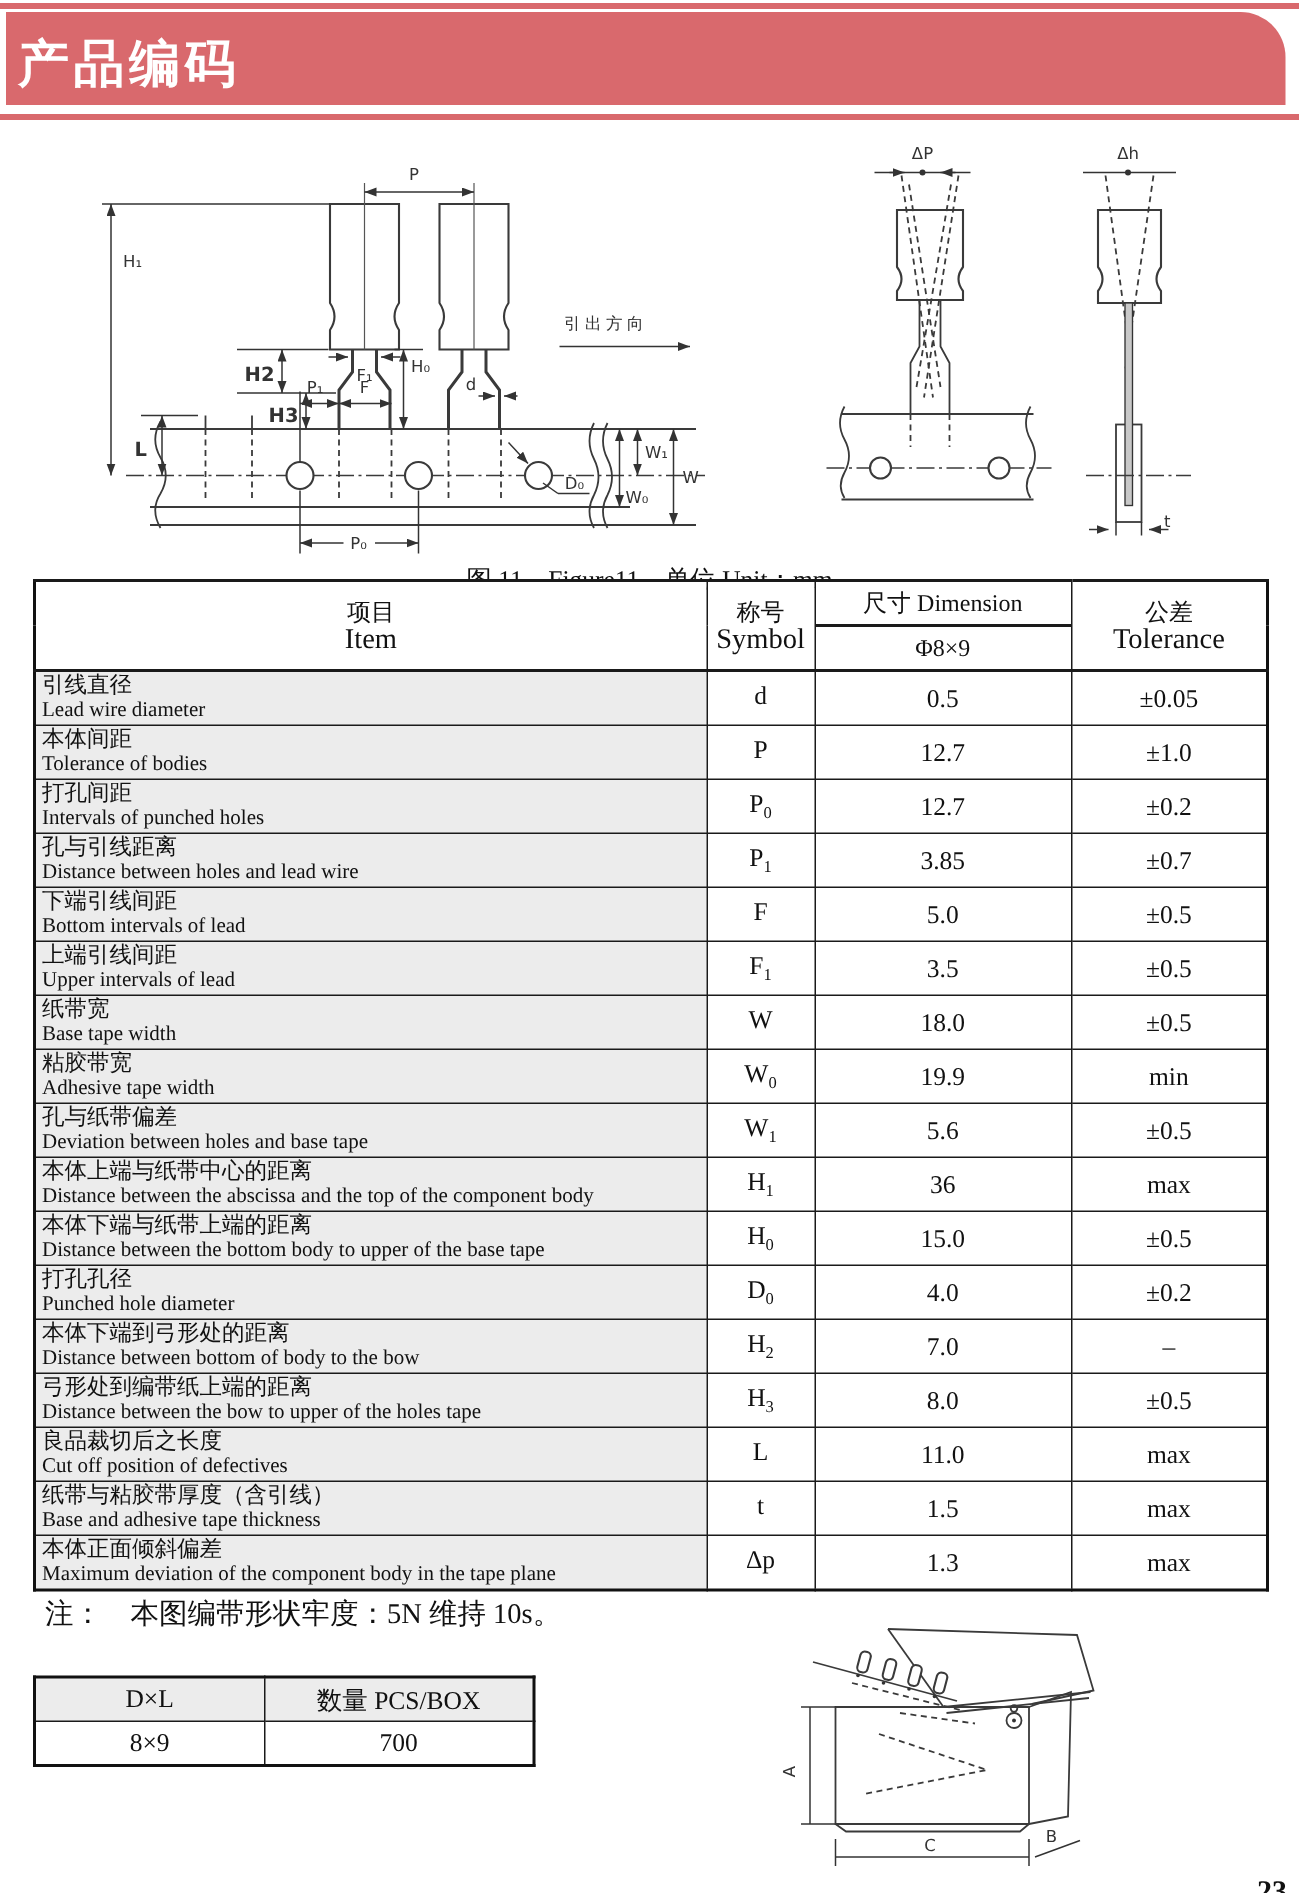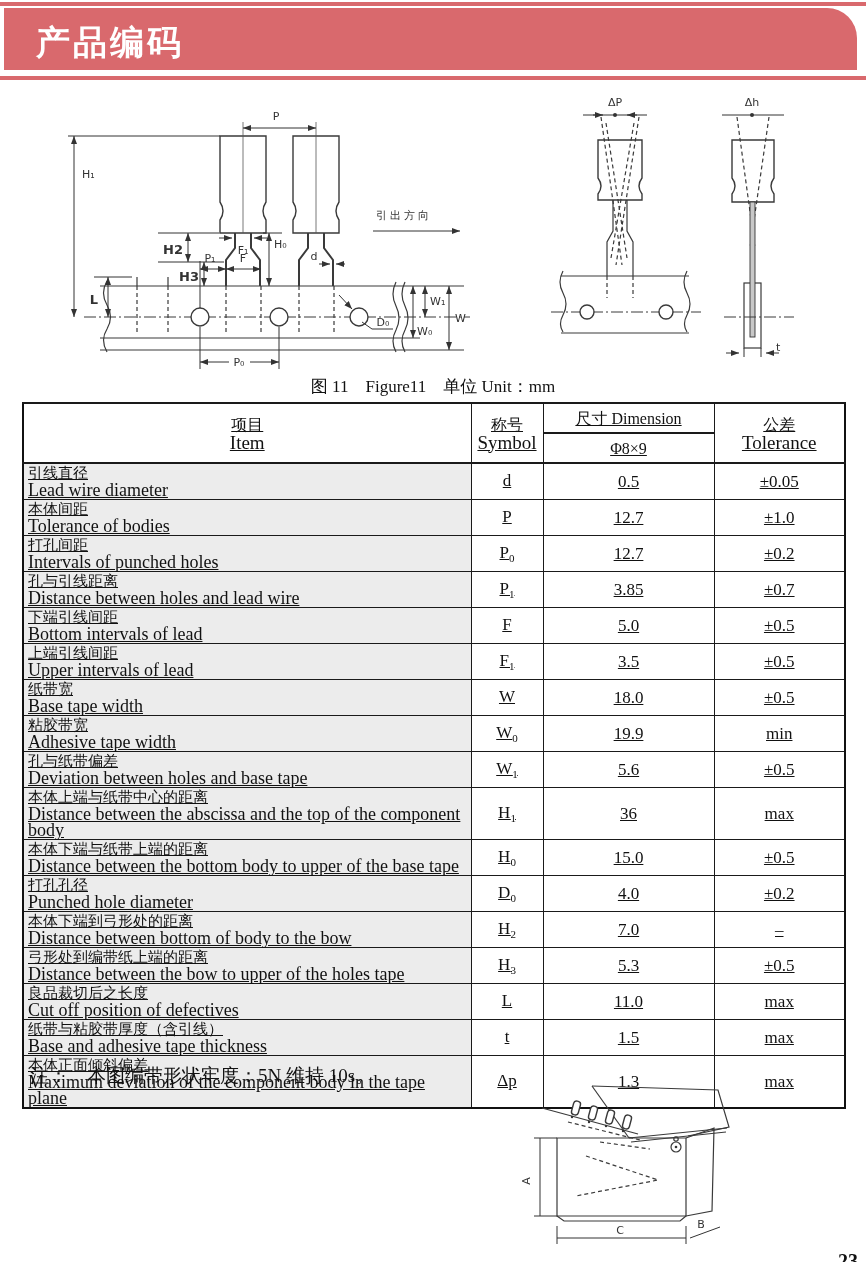--- a/index.html
+++ b/index.html
@@ -4,45 +4,45 @@
 <style>
   html,body{margin:0;padding:0;background:#fff;}
   .page{position:relative;width:866px;height:1262px;background:#fff;overflow:hidden;
         font-family:"Liberation Serif",serif;color:#111;}
   
   .stripe{position:absolute;left:0;width:866px;height:4px;background:#d9696d;}
   .stripe.top{top:2px;}
   .stripe.bottom{top:76px;}
   .title-bar{position:absolute;left:4px;top:8px;width:853px;height:62px;background:#d9696d;
              border-top-right-radius:30px;}
-  .title-bar .title{position:absolute;left:32px;top:12px;font-family:"Liberation Sans",sans-serif;
+  .title-bar .title{position:absolute;left:8px;top:12px;font-family:"Liberation Sans",sans-serif;
              font-weight:bold;font-size:34px;color:#fff;letter-spacing:3px;}
   
   .caption{position:absolute;top:375px;left:0;width:866px;text-align:center;font-size:17px;}
   
   svg{position:absolute;overflow:visible;}
   svg text{font-family:"DejaVu Sans",sans-serif;font-size:11px;fill:#333;}
   .ln{stroke:#3a3a3a;stroke-width:1.2;fill:none;}
   .ln2{stroke:#3a3a3a;stroke-width:2;fill:none;}
   .thin{stroke:#555;stroke-width:0.8;fill:none;}
   .dim{stroke:#333;stroke-width:1;fill:none;}
   .dash{stroke:#3a3a3a;stroke-width:1.2;fill:none;stroke-dasharray:4 3;}
   .dashdot{stroke:#3a3a3a;stroke-width:1;fill:none;stroke-dasharray:12 3 2 3;}
   .hole{fill:#fff;stroke:#3a3a3a;stroke-width:1.4;}
   .body{fill:#fff;stroke:#3a3a3a;stroke-width:1.4;}
   .boldlbl{font-weight:bold;font-size:13px;}
   
-  .spec{position:absolute;left:22px;top:402px;width:822px;border-collapse:collapse;
-        table-layout:fixed;font-family:"Liberation Serif",serif;text-decoration:underline;}
+  .spec{position:absolute;left:22px;top:386px;width:822px;border-collapse:collapse;
+        table-layout:fixed;font-family:"Liberation Serif",serif;}
   .spec th,.spec td{border:1px solid #1a1a1a;padding:1px 4px;vertical-align:middle;}
   .spec{border:2px solid #111;}
   .spec thead th{border-bottom-width:2px;background:#fff;font-weight:normal;text-align:center;}
   .spec thead tr:first-child th{border-top-width:2px;}
   .spec .zh{font-size:15px;line-height:17px;}
-  .spec .en{font-size:18px;line-height:16px;}
+  .spec .en{font-size:14px;line-height:16px;}
   .spec td.c-item{background:#ececec;text-align:left;height:33px;margin-top:16px;}
   .spec td.c-sym,.spec td.c-val,.spec td.c-tol{text-align:center;font-size:17px;background:#fff;}
   .spec td.c-sym sub{font-size:11px;}
   .hzh{font-size:16px;line-height:19px;}
   .hen{font-size:19px;line-height:18px;}
   
   .note{position:absolute;left:30px;top:1063px;font-size:19px;}
   
   .pack{position:absolute;left:22px;top:1117px;width:333px;border-collapse:collapse;
         table-layout:fixed;border:2px solid #111;}
@@ -359,21 +359,21 @@
           <td class="c-sym"><span>H</span><sub>2</sub></td>
           <td class="c-val">7.0</td>
           <td class="c-tol">–</td>
         </tr>
       <tr>
           <td class="c-item">
             <div class="zh">弓形处到编带纸上端的距离</div>
             <div class="en">Distance between the bow to upper of the holes tape</div>
           </td>
           <td class="c-sym"><span>H</span><sub>3</sub></td>
-          <td class="c-val">5.3</td>
+          <td class="c-val">8.0</td>
           <td class="c-tol">±0.5</td>
         </tr>
       <tr>
           <td class="c-item">
             <div class="zh">良品裁切后之长度</div>
             <div class="en">Cut off position of defectives</div>
           </td>
           <td class="c-sym"><span>L</span><sub></sub></td>
           <td class="c-val">11.0</td>
           <td class="c-tol">max</td>
@@ -394,20 +394,38 @@
           </td>
           <td class="c-sym"><span>Δp</span><sub></sub></td>
           <td class="c-val">1.3</td>
           <td class="c-tol">max</td>
         </tr>
     </tbody>
   </table>
 
   <div class="note">注：　本图编带形状牢度：5N 维持 10s。</div>
 
+  <table class="pack">
+    <colgroup>
+        <col style="width:153px">
+        <col style="width:180px">
+      </colgroup>
+    <thead>
+      <tr>
+        <th>D×L</th>
+        <th>数量  PCS/BOX</th>
+      </tr>
+    </thead>
+    <tbody>
+      <tr>
+        <td>8×9</td>
+        <td>700</td>
+      </tr>
+    </tbody>
+  </table>
 
   <svg style="left:498px;top:1078px" width="260" height="170" viewBox="0 0 260 170">
 
     <path class="ln" d="M94,8 L220,12 L231,49 L190,58"></path>
     <path class="ln" d="M94,8 L131,60"></path>
     <path class="ln" d="M131,60 L229,50"></path>
     <path class="ln" d="M133,64 L228,54"></path>
 
     <path class="ln" d="M59,60 H188 V138 H59 Z"></path>
     <path class="ln" d="M188,60 L216,50 L214,133 L188,138"></path>

